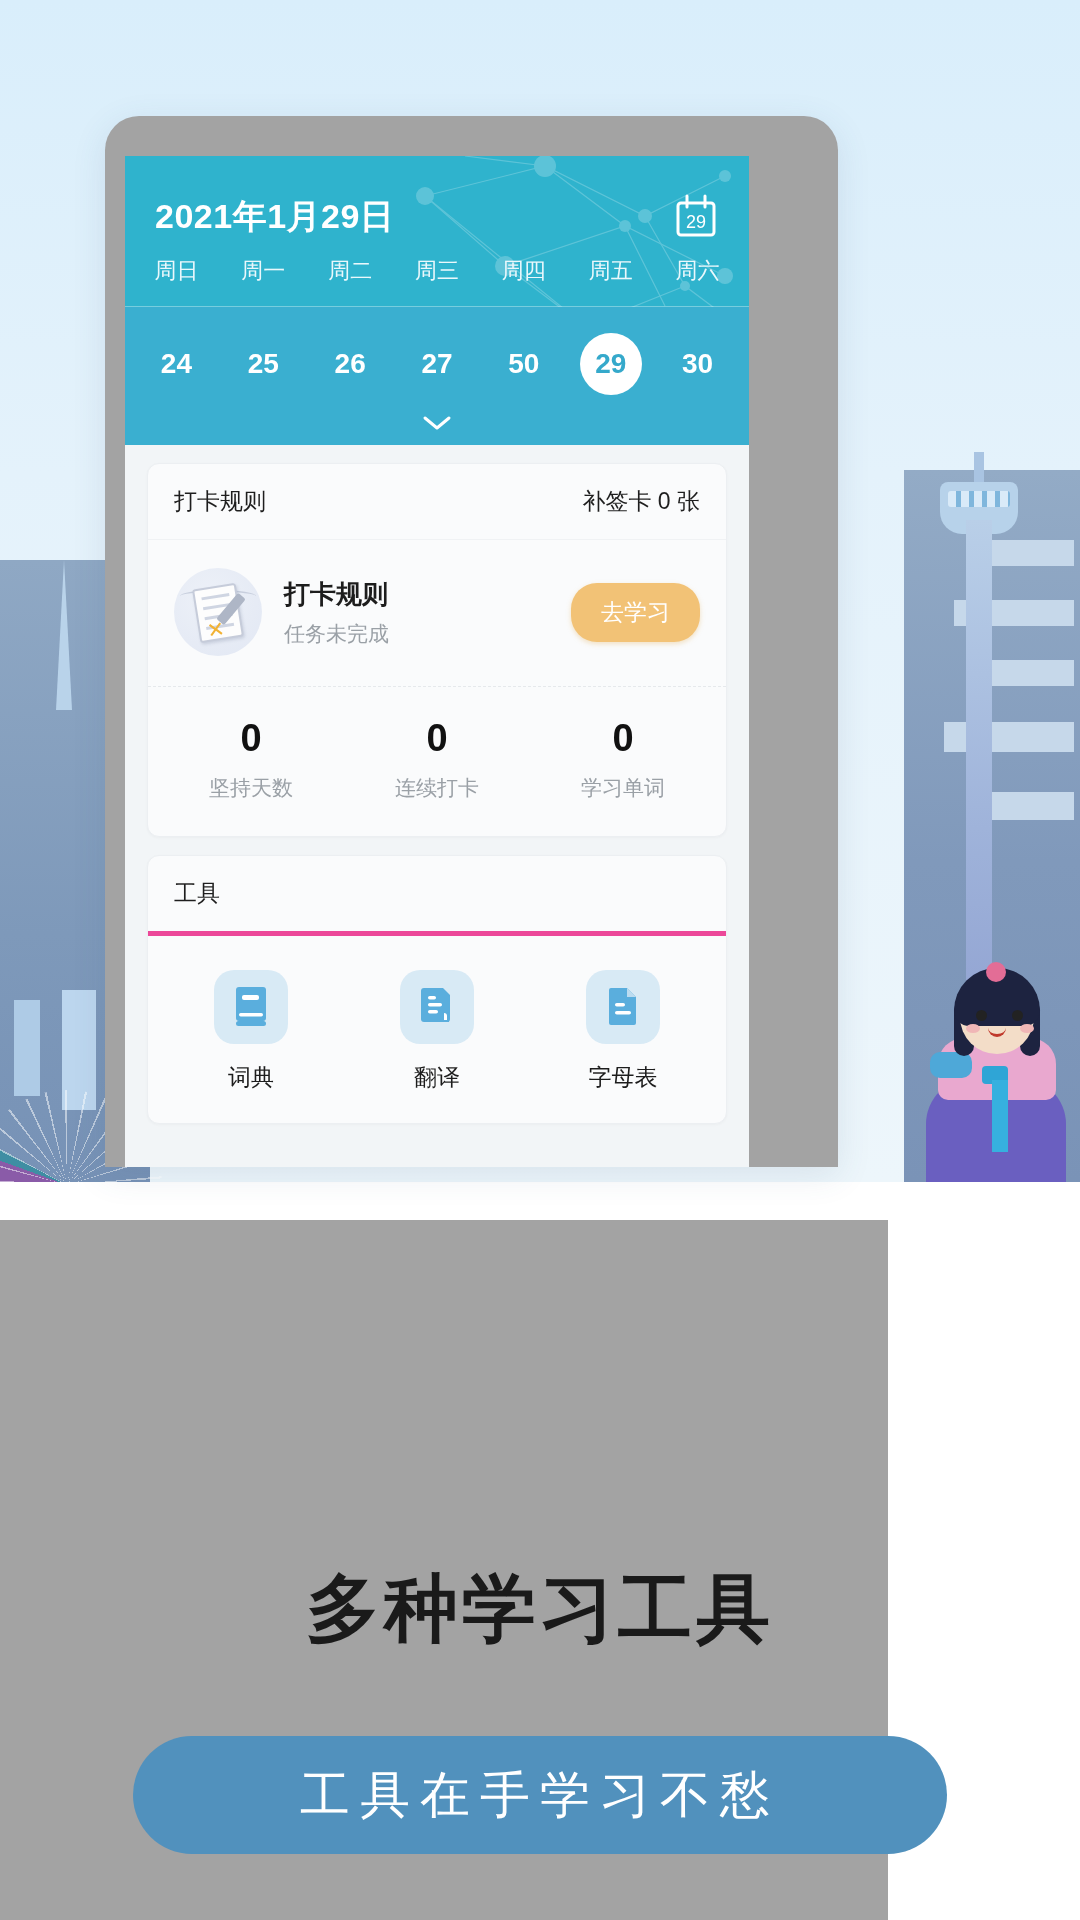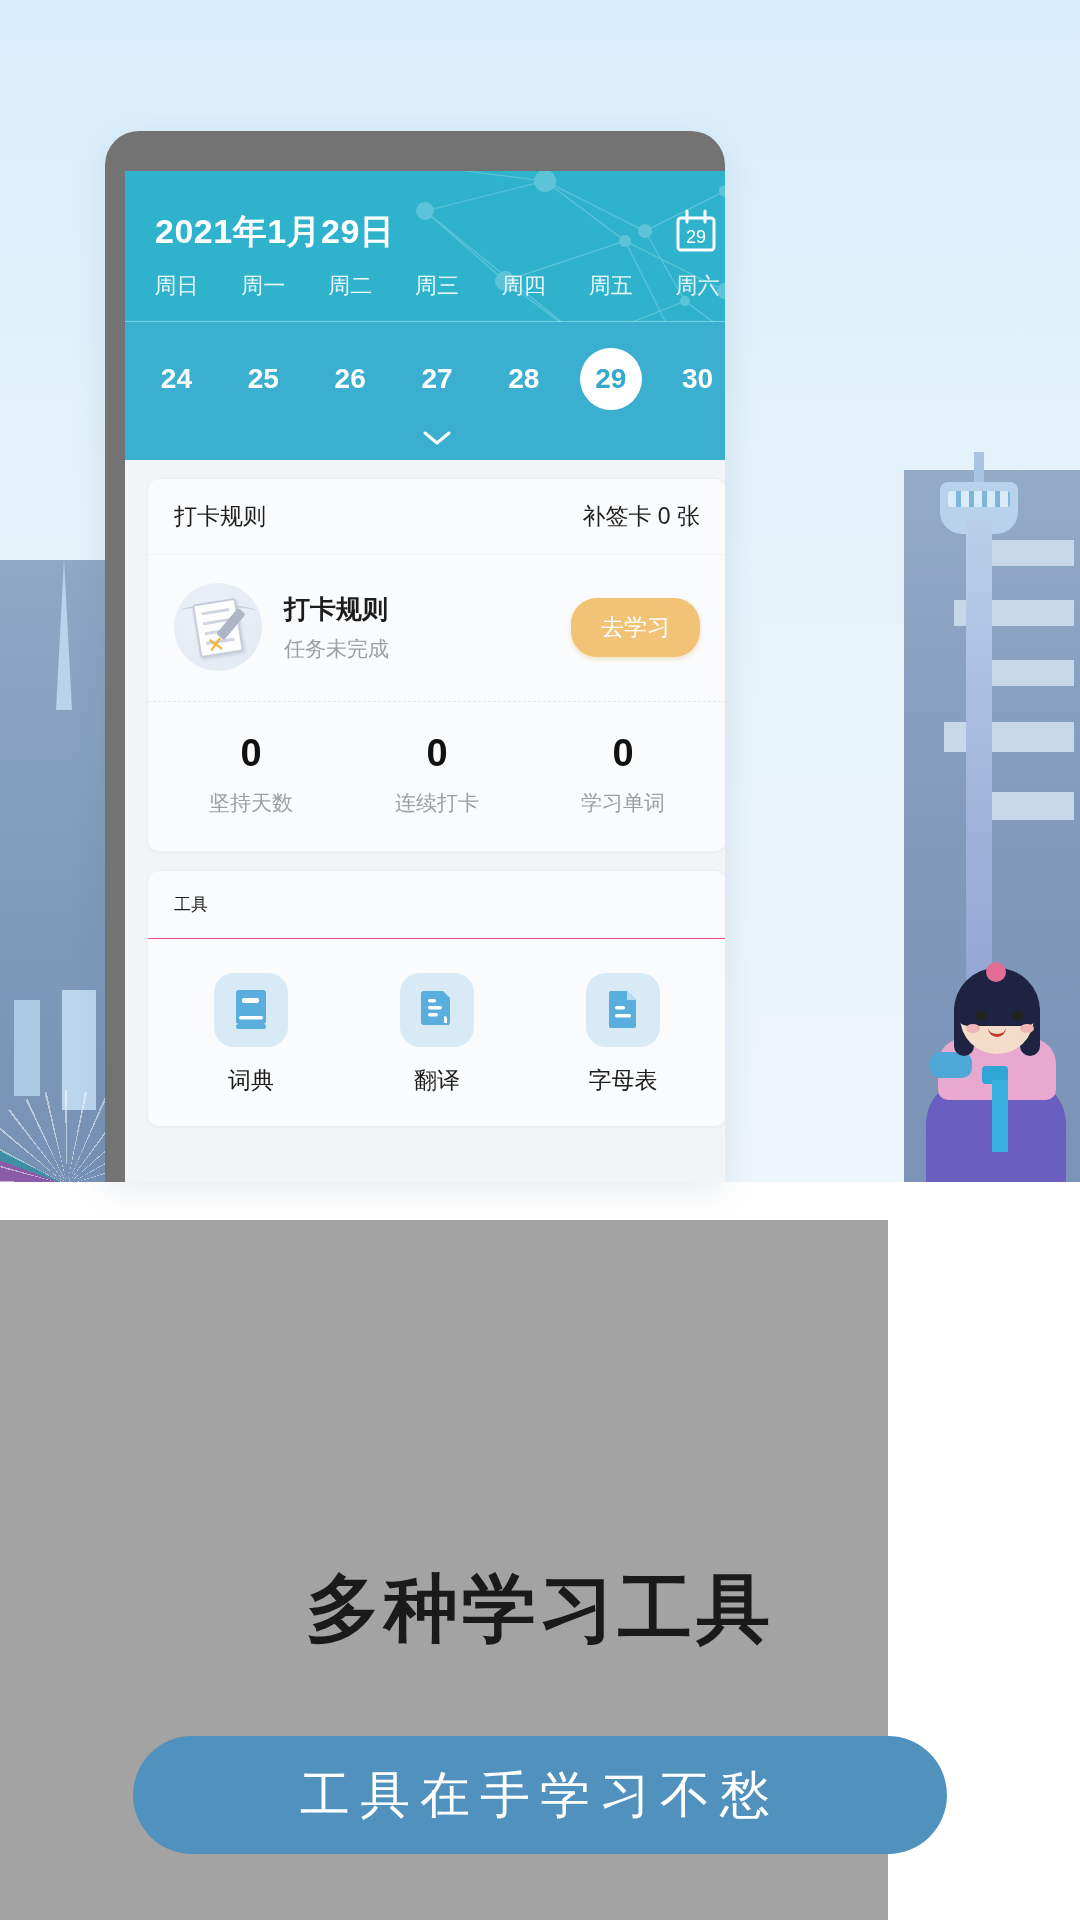--- a/index.html
+++ b/index.html
@@ -88,22 +88,22 @@
   .g-eye.l{left:56px;} .g-eye.r{left:92px;}
   .g-cheek{position:absolute; width:14px; height:9px; background:#f0b6b6; border-radius:50%; top:64px;}
   .g-cheek.l{left:46px;} .g-cheek.r{left:100px;}
   .g-mouth{position:absolute; left:68px; top:68px; width:18px; height:9px;
            border-bottom:3px solid #c0392b; border-radius:0 0 12px 12px;}
   .g-flower{position:absolute; left:66px; top:2px; width:20px; height:20px;
             background:#e36d96; border-radius:50%;}
 
   
   .phone {
-    position:absolute; left:105px; top:131px; width:620px; height:1051px;
-    background:#737373; border-radius:34px 34px 0 0;
+    position:absolute; left:105px; top:116px; width:733px; height:1051px;
+    background:#a3a3a3; border-radius:34px 34px 0 0;
     box-shadow:0 8px 34px rgba(60,90,120,.12);
     overflow:hidden;
   }
   .screen {
     position:absolute; left:20px; top:40px; width:624px; height:1011px;
     background:#f2f5f7; overflow:hidden;
   }
 
   
   .cal {
@@ -184,22 +184,22 @@
     padding:14px 30px; border-radius:26px; border:none;
     box-shadow:0 2px 5px rgba(226,176,90,.35);
     font-family:inherit; cursor:pointer;
   }
   .stats{display:flex; padding:30px 10px 34px 10px;}
   .stat{flex:1; text-align:center;}
   .stat .num{font-size:38px; font-weight:700; color:#111; margin-bottom:14px;}
   .stat .lab{font-size:21px; color:#9aa0a6;}
 
   .tools-head{
-    padding:22px 26px; font-size:17px; color:#1e1e1e;
-    border-bottom:1px solid #ec4899;
+    padding:22px 26px; font-size:23px; color:#1e1e1e;
+    border-bottom:5px solid #ec4899;
   }
   .tools-grid{display:flex; padding:34px 10px 30px 10px;}
   .tool{flex:1; text-align:center;}
   .tool-ic{
     width:74px; height:74px; margin:0 auto 18px auto; border-radius:20px;
     background:#d8eaf5; display:flex; align-items:center; justify-content:center;
   }
   .tool-lab{font-size:23px; color:#1d1d1d;}
 
   
@@ -318,21 +318,21 @@
           <div class="cell">
             <div class="daynum">25</div>
             </div>
           <div class="cell">
             <div class="daynum">26</div>
             </div>
           <div class="cell">
             <div class="daynum">27</div>
             </div>
           <div class="cell">
-            <div class="daynum">28</div>
+            <div class="daynum">50</div>
             </div>
           <div class="cell">
             <div class="daynum sel">29</div>
             </div>
           <div class="cell">
             <div class="daynum">30</div>
             </div>
         </div>
         <div class="chev">
           <svg width="30" height="18" viewBox="0 0 30 18">

